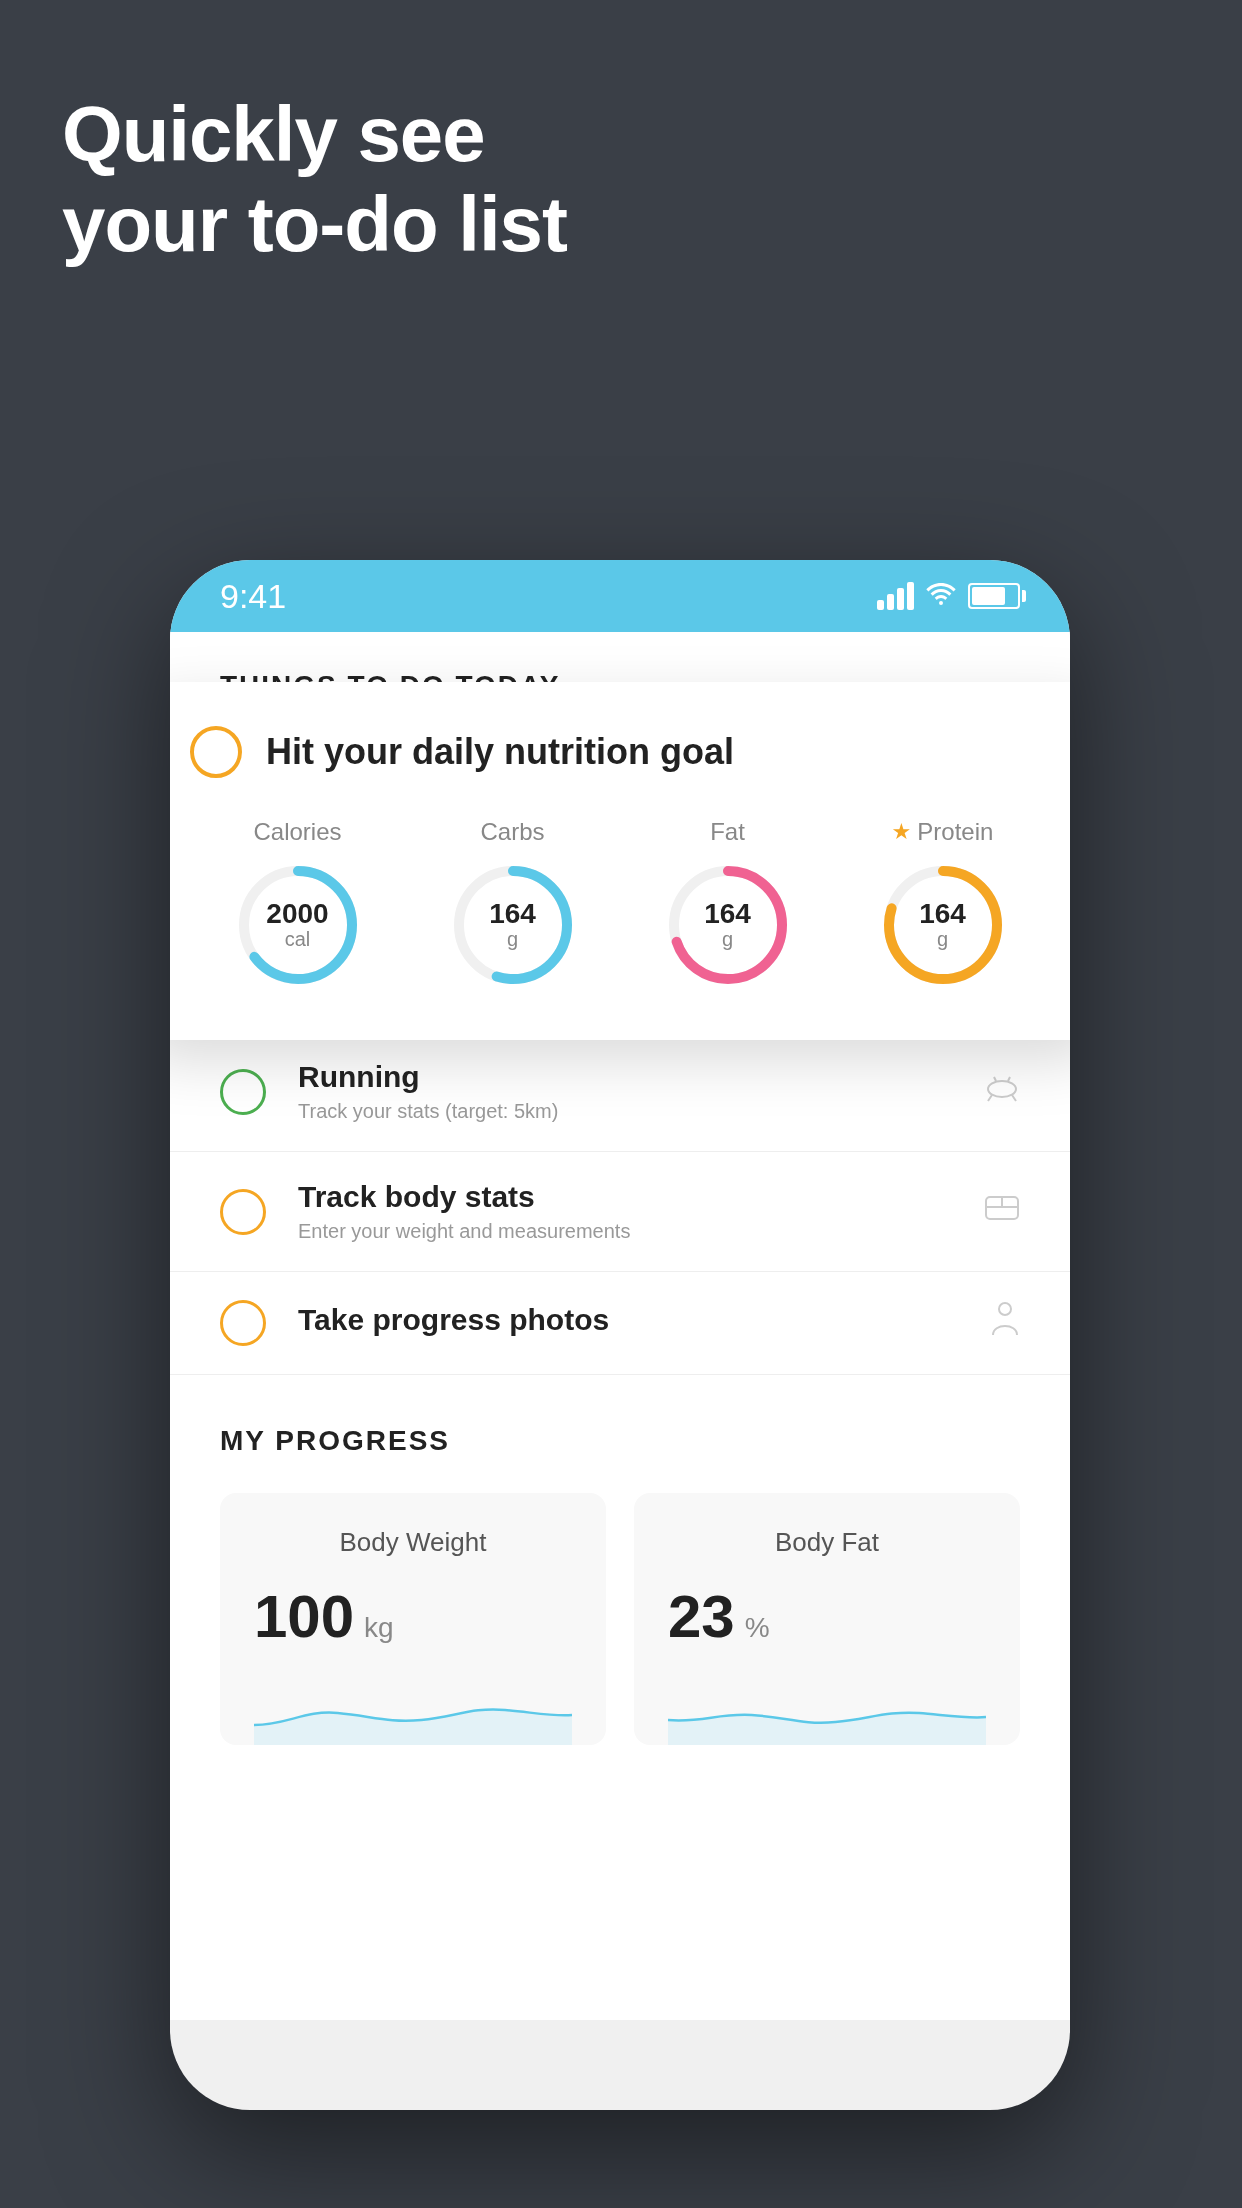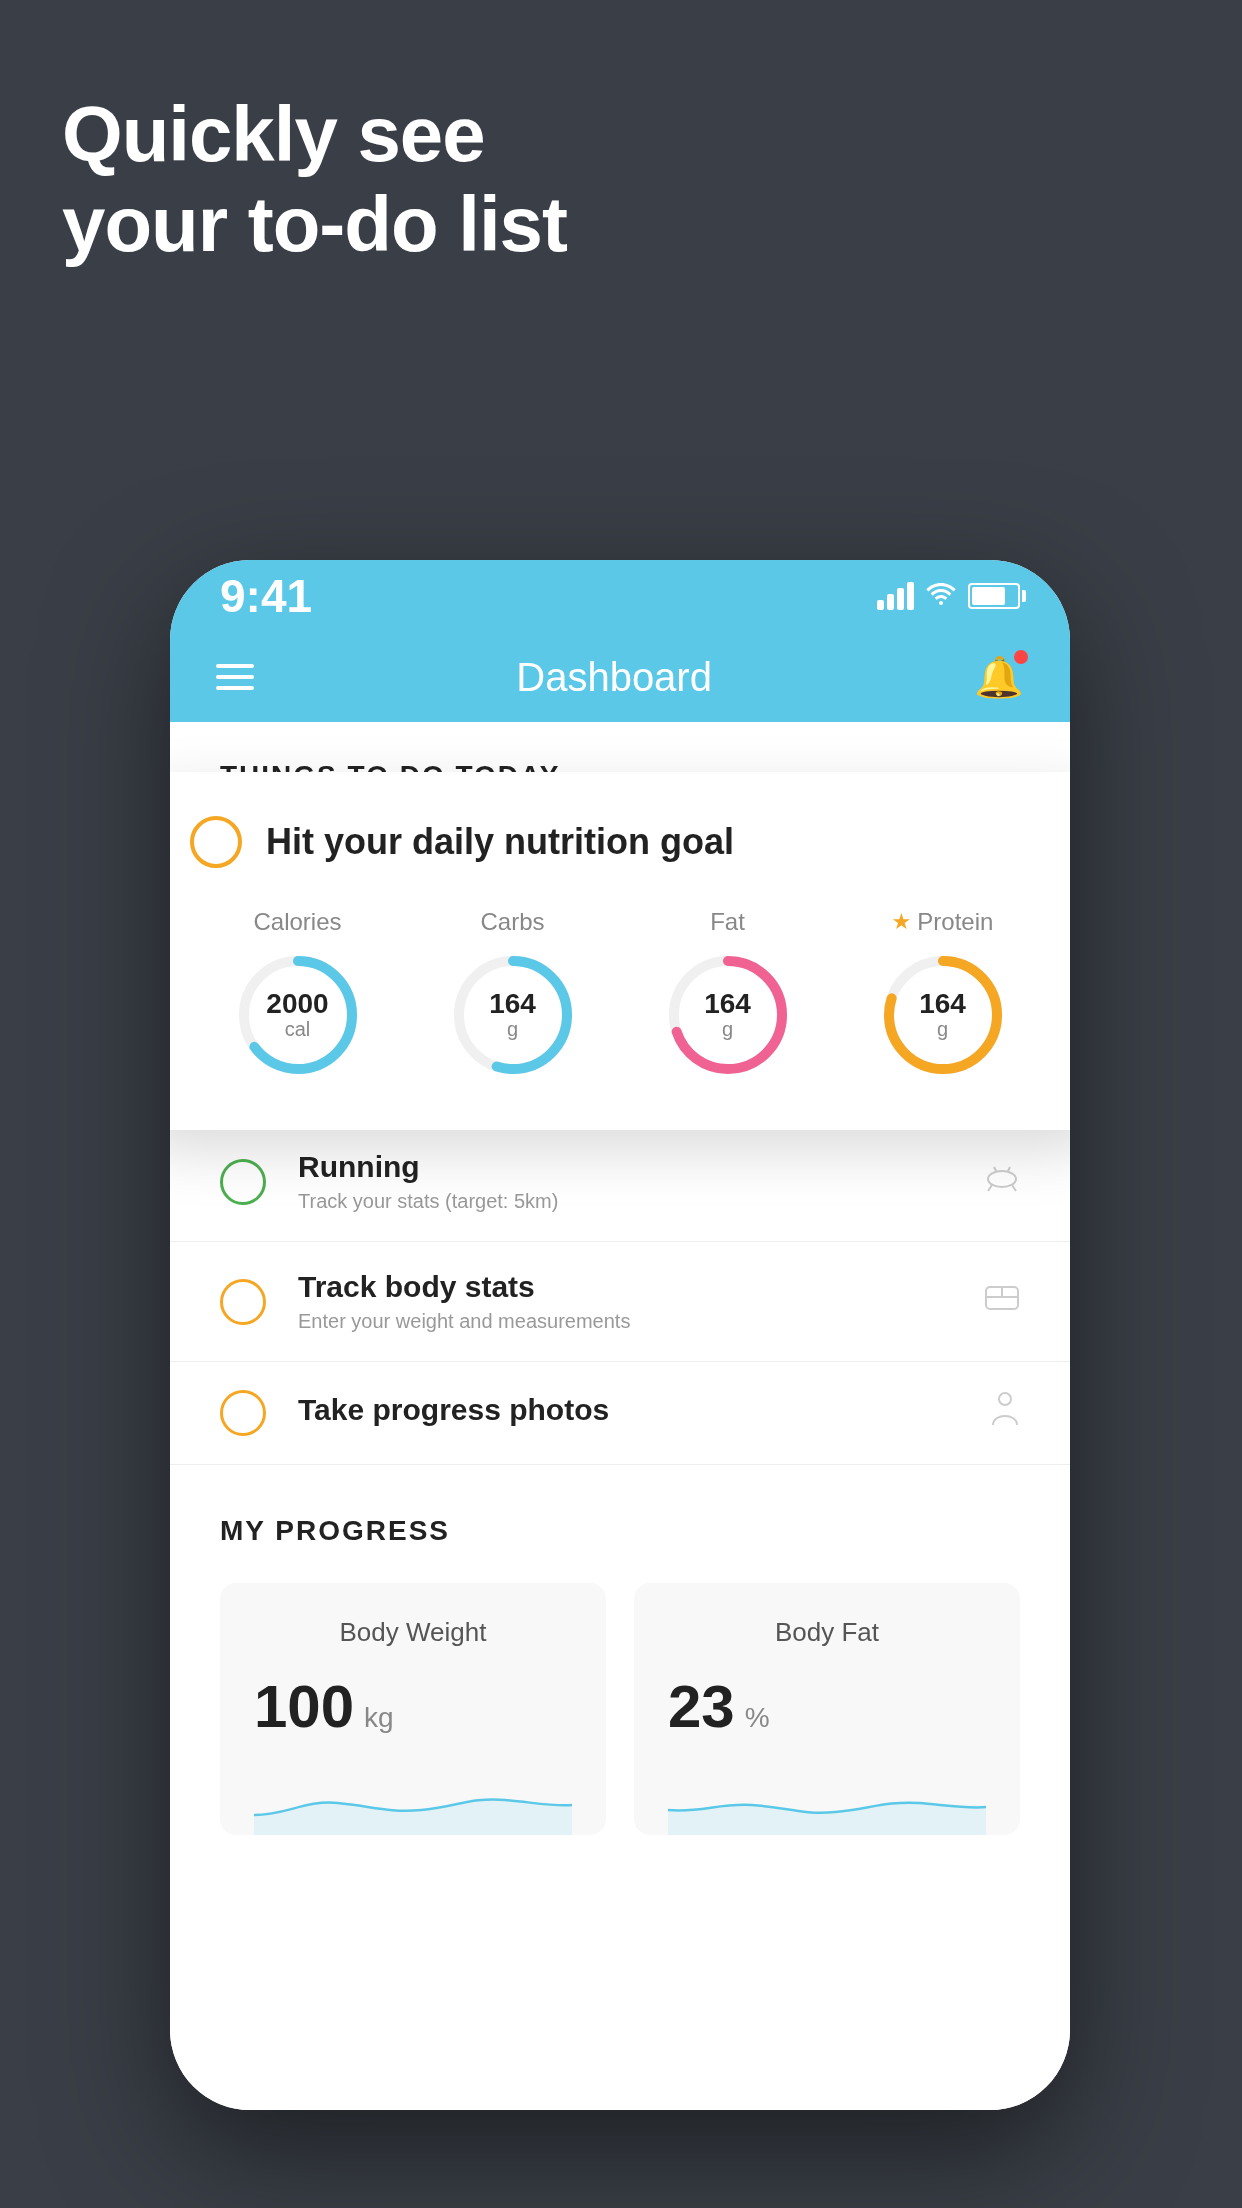--- a/index.html
+++ b/index.html
@@ -48,22 +48,22 @@
       background: #5bc8e8;
       height: 72px;
       display: flex;
       align-items: center;
       justify-content: space-between;
       padding: 0 50px;
     }
 
     .status-time {
       color: #ffffff;
-      font-size: 46px;
-      font-weight: 700;
+      font-size: 34px;
+      font-weight: 400;
     }
 
     .status-icons {
       display: flex;
       align-items: center;
       gap: 12px;
     }
 
     .signal-bars {
       display: flex;
@@ -423,32 +423,20 @@
         <svg width="30" height="22" viewBox="0 0 30 22" fill="white">
           <path d="M15 18a2 2 0 1 1 0 4 2 2 0 0 1 0-4zm0-6c2.5 0 4.7 1.1 6.3 2.8l-2.1 2.1C18 15.7 16.6 15 15 15s-3 .7-4.2 1.9l-2.1-2.1C10.3 13.1 12.5 12 15 12zm0-6c4.1 0 7.8 1.8 10.4 4.6l-2.1 2.1C21.2 10.4 18.3 9 15 9s-6.2 1.4-8.3 3.7l-2.1-2.1C7.2 7.8 10.9 6 15 6zm0-6C20.8 0 26 2.4 29.7 6.3l-2.1 2.1C24.5 5.2 20 3 15 3S5.5 5.2 2.4 8.4L.3 6.3C4 2.4 9.2 0 15 0z"></path>
         </svg>
       </span>
       <div class="battery-icon">
         <div class="battery-fill"></div>
       </div>
     </div>
   </div>
 
-  <div class="nav-bar">
-    <div class="hamburger">
-      <span></span>
-        <span></span>
-        <span></span>
-    </div>
-    <span class="nav-title">Dashboard</span>
-    <div class="bell-icon">
-      🔔
-      <span class="bell-dot"></span>
-    </div>
-  </div>
 
   <div class="phone-content">
     <div class="things-header">
       <span class="things-title">THINGS TO DO TODAY</span>
     </div>
 
     <div class="floating-card">
       <div class="card-header">
         <div class="circle-check"></div>
         <span class="card-title">Hit your daily nutrition goal</span>

